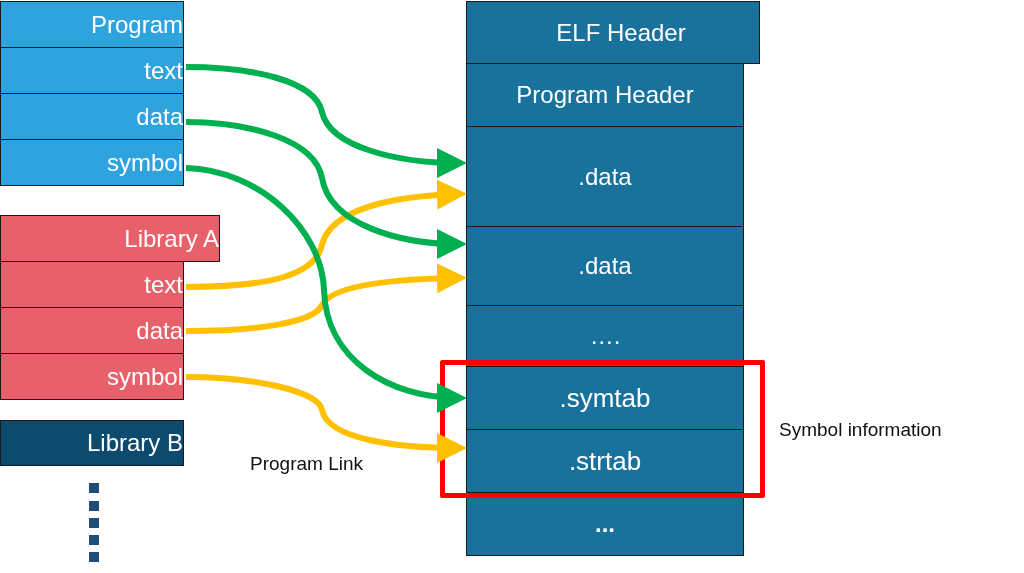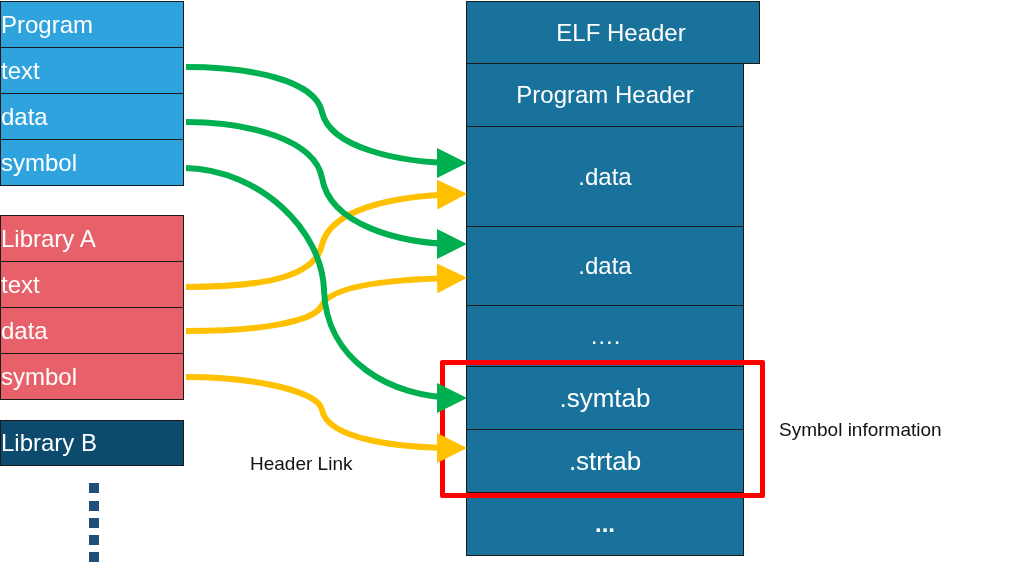--- a/index.html
+++ b/index.html
@@ -1,17 +1,17 @@
 <!DOCTYPE html>
 <html><head>
 <meta charset="utf-8">
 <style>
   html, body { margin:0; padding:0; background:#ffffff; }
   body { width:1024px; height:573px; position:relative; overflow:hidden; font-family:"Liberation Sans", sans-serif; }
-  .cell { position:absolute; left:0; width:182px; border:1px solid #1a1a1a; color:#fff; font-size:24px; display:flex; align-items:center; justify-content:flex-start; box-sizing:content-box; }
+  .cell { position:absolute; left:0; width:182px; border:1px solid #1a1a1a; color:#fff; font-size:24px; display:flex; align-items:center; justify-content:flex-end; box-sizing:content-box; }
   .prog { background:#2ea3de; }
   .liba { background:#e8606a; }
   .libb { background:#0c4a6e; }
   .elf { position:absolute; left:466px; width:276px; border:1px solid #1a1a1a; background:#19729b; color:#fff; font-size:24px; display:flex; align-items:center; justify-content:center; }
   #arrows { position:absolute; left:0; top:0; }
   .label { position:absolute; font-size:19px; color:#111; }
   .dot { position:absolute; left:89px; width:10px; height:10px; background:#1f4e79; }
   .redbox { position:absolute; left:440px; top:360px; width:325px; height:138px; border:5px solid #ff0000; border-radius:2px; box-sizing:border-box; }
 </style>
 </head>
@@ -23,21 +23,21 @@
 <div class="cell prog" style="top:47px;height:45px;">
     <span>text</span>
   </div>
 <div class="cell prog" style="top:93px;height:45px;">
     <span>data</span>
   </div>
 <div class="cell prog" style="top:139px;height:45px;">
     <span>symbol</span>
   </div>
 
-<div class="cell liba" style="top:215px;height:45px;">
+<div class="cell liba" style="top:215px;height:45px;padding-left:36px;">
     <span>Library A</span>
   </div>
 <div class="cell liba" style="top:261px;height:45px;">
     <span>text</span>
   </div>
 <div class="cell liba" style="top:307px;height:45px;">
     <span>data</span>
   </div>
 <div class="cell liba" style="top:353px;height:45px;">
     <span>symbol</span>
@@ -92,14 +92,14 @@
 
   <path d="M186,287 C270,287 315,275 322,245 C330,210 390,196 458,194" fill="none" stroke="#ffc000" stroke-width="6" marker-end="url(#ay)"></path>
   <path d="M186,331 C260,331 315,322 322,305 C332,285 395,279 458,278" fill="none" stroke="#ffc000" stroke-width="6" marker-end="url(#ay)"></path>
   <path d="M186,377 C250,377 318,390 322,410 C328,440 400,448 458,448" fill="none" stroke="#ffc000" stroke-width="6" marker-end="url(#ay)"></path>
 
   <path d="M186,67 C250,67 315,80 322,112 C330,148 400,163 458,163" fill="none" stroke="#00b050" stroke-width="6" marker-end="url(#ag)"></path>
   <path d="M186,122 C250,122 315,140 322,178 C330,225 400,244 458,244" fill="none" stroke="#00b050" stroke-width="6" marker-end="url(#ag)"></path>
   <path d="M186,168 C260,170 322,230 324,290 C326,360 390,398 458,398" fill="none" stroke="#00b050" stroke-width="6" marker-end="url(#ag)"></path>
 </svg>
 
-<div class="label" style="left:250px;top:453px;">Header Link</div>
+<div class="label" style="left:250px;top:453px;">Program Link</div>
 <div class="label" style="left:779px;top:419px;">Symbol information</div>
 
 </body></html>

